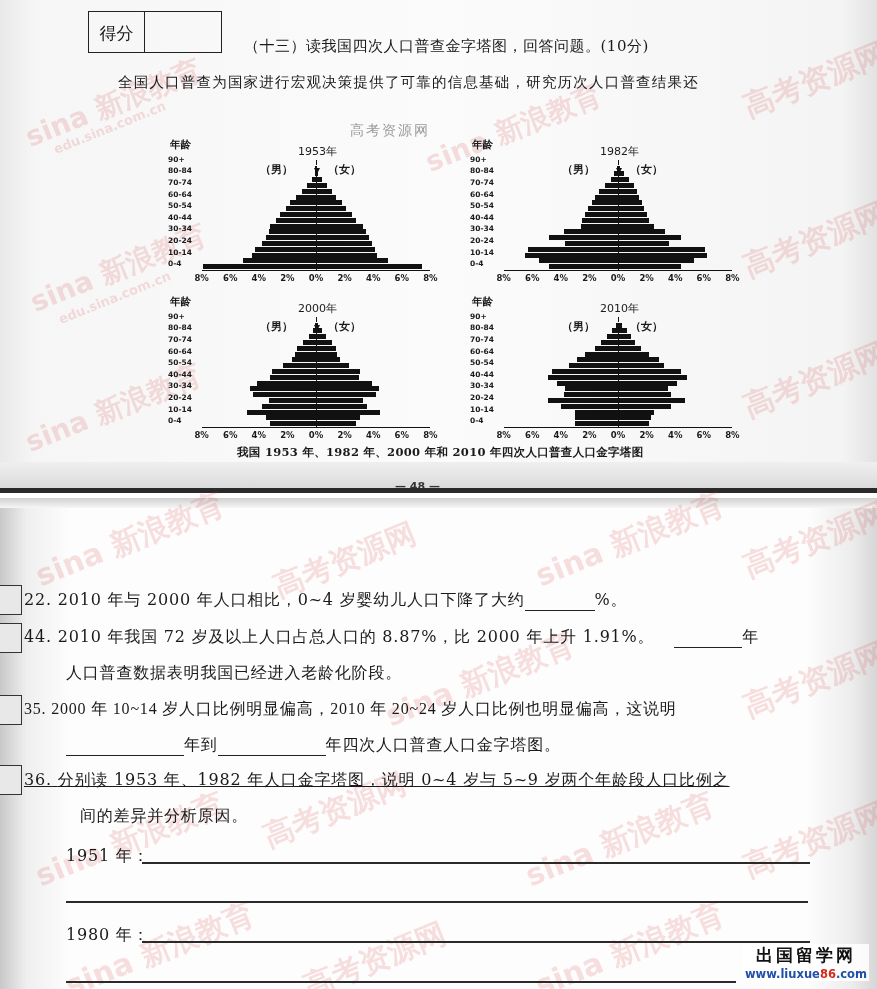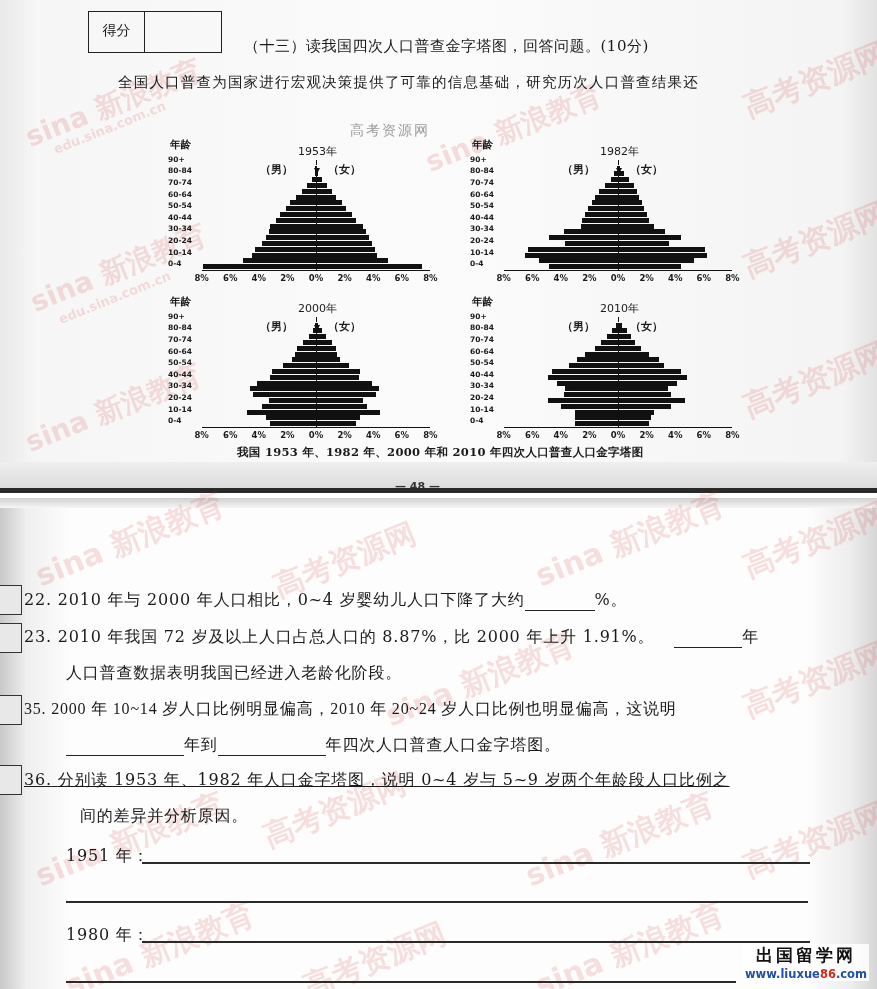--- a/index.html
+++ b/index.html
@@ -12,21 +12,21 @@
     background: linear-gradient(180deg, #efefef 0%, #d8d8d8 100%); }
   .page-divider { position: absolute; left: 0; top: 488px; width: 877px; height: 5px; background: #2a2a2a; }
   .page-number { position: absolute; left: 395px; top: 480px; font: bold 11px "DejaVu Sans", sans-serif; color: #333; }
   .page-bottom { position: absolute; left: 0; top: 498px; width: 877px; height: 491px;
     background: linear-gradient(90deg, #c8c8c8 0%, #efefef 3%, #fdfdfd 8%, #fdfdfd 92%, #ededed 97%, #d6d6d6 100%); }
   .page-bottom-top { position: absolute; left: 0; top: 498px; width: 877px; height: 10px; background: linear-gradient(180deg,#d0d0d0,#f6f6f6); }
 
   .wm { position: absolute; color: rgba(220, 60, 60, 0.16); font-weight: bold; transform: rotate(-22deg); white-space: nowrap; pointer-events: none; font-family: "DejaVu Sans", sans-serif; }
 
   .score-box { position: absolute; left: 88px; top: 11px; width: 134px; height: 42px; border: 1.5px solid #222; display: flex; }
-  .score-label { width: 56px; border-right: 1.5px solid #222; font-size: 14px; display: flex; align-items: flex-start; justify-content: center; padding-top: 10px; }
+  .score-label { width: 56px; border-right: 1.5px solid #222; font-size: 17px; display: flex; align-items: flex-start; justify-content: center; padding-top: 10px; }
   .score-value { flex: 1; }
 
   .section-title { position: absolute; left: 244px; top: 37px; font-size: 15px; letter-spacing: 0.5px; }
   .intro { position: absolute; left: 118px; top: 67px; width: 690px; font-size: 14.5px; line-height: 30px; letter-spacing: 1.2px; }
   .intro .l2 { display: block; margin-left: -26px; }
   .intro-wm { position: absolute; left: 350px; top: 122px; font: 14px "DejaVu Sans", sans-serif; color: #9a9a9a; letter-spacing: 2px; }
 
   .chart { position: absolute; width: 290px; height: 155px; font-family: "DejaVu Sans", sans-serif; }
   .chart .ylabel { position: absolute; left: 10px; top: 0; font-size: 10.5px; font-weight: bold; }
   .chart .ctitle { position: absolute; top: 6px; font-size: 11px; }
@@ -363,21 +363,21 @@
 <div class="caption">我国 1953 年、1982 年、2000 年和 2010 年四次人口普查人口金字塔图</div>
 
 <div class="q-mark" style="top:585px;"></div>
 <div class="q" style="left:24px;top:590px;">
   <span>22.</span>
   <span>2010 年与 2000 年人口相比，0~4 岁婴幼儿人口下降了大约</span><span class="blank" style="width:70px;"></span><span>%。</span>
 </div>
 
 <div class="q-mark" style="top:623px;"></div>
 <div class="q" style="left:24px;top:627px;">
-  <span>23.</span>
+  <span>44.</span>
   <span>2010 年我国 72 岁及以上人口占总人口的 8.87%，比 2000 年上升 1.91%。</span>
   <span class="blank" style="width:68px;margin-left:14px;"></span><span>年</span>
 </div>
 <div class="q" style="left:66px;top:663px;">人口普查数据表明我国已经进入老龄化阶段。</div>
 
 <div class="q-mark" style="top:695px;"></div>
 <div class="q" style="left:24px;top:699px;font-family:Liberation Serif, serif;">
   <span>35.</span>
   <span>2000 年 10~14 岁人口比例明显偏高，2010 年 20~24 岁人口比例也明显偏高，这说明</span>
 </div>

